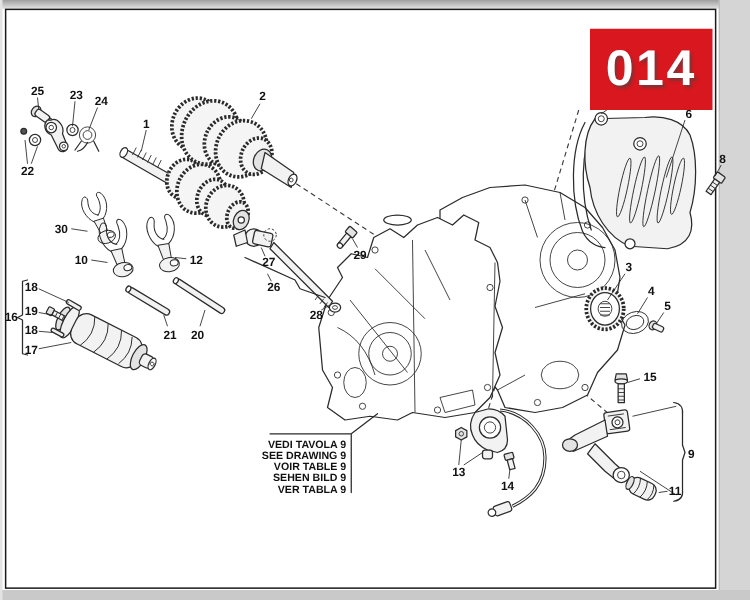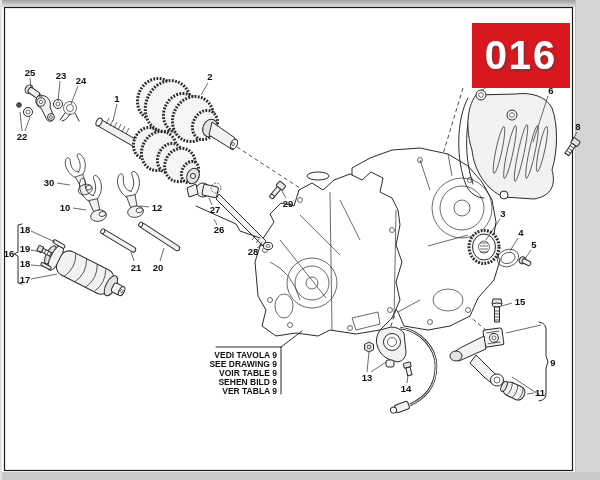--- a/index.html
+++ b/index.html
@@ -27,21 +27,21 @@
 </style>
 </head>
 <body>
 
 <div class="edge edge-top"></div>
 <div class="edge edge-right"></div>
 <div class="edge edge-bottom"></div>
 <div class="edge edge-left"></div>
 
 <div class="badge">
-  <span>016</span>
+  <span>014</span>
 </div>
 
 <svg class="sheet" width="600" height="480" viewBox="0 0 600 480">
   <defs>
     <g id="fork">
       <path class="ln" d="M-6,-20 C-13,-26 -17,-40 -11,-48 C-8,-52 -4,-49 -6,-43 C-8,-35 -5,-28 1,-26
                            M5,-21 C13,-27 16,-40 11,-48 C8,-52 4,-50 6,-44 C7,-36 5,-29 0,-26"></path>
       <path class="fl" d="M-6,-21 L-3,-6 L5,-7 L5,-21 Z"></path>
       <ellipse class="fl" cx="2" cy="0" rx="10" ry="7"></ellipse>
       <ellipse class="fw" cx="7" cy="-1" rx="4" ry="3"></ellipse>

